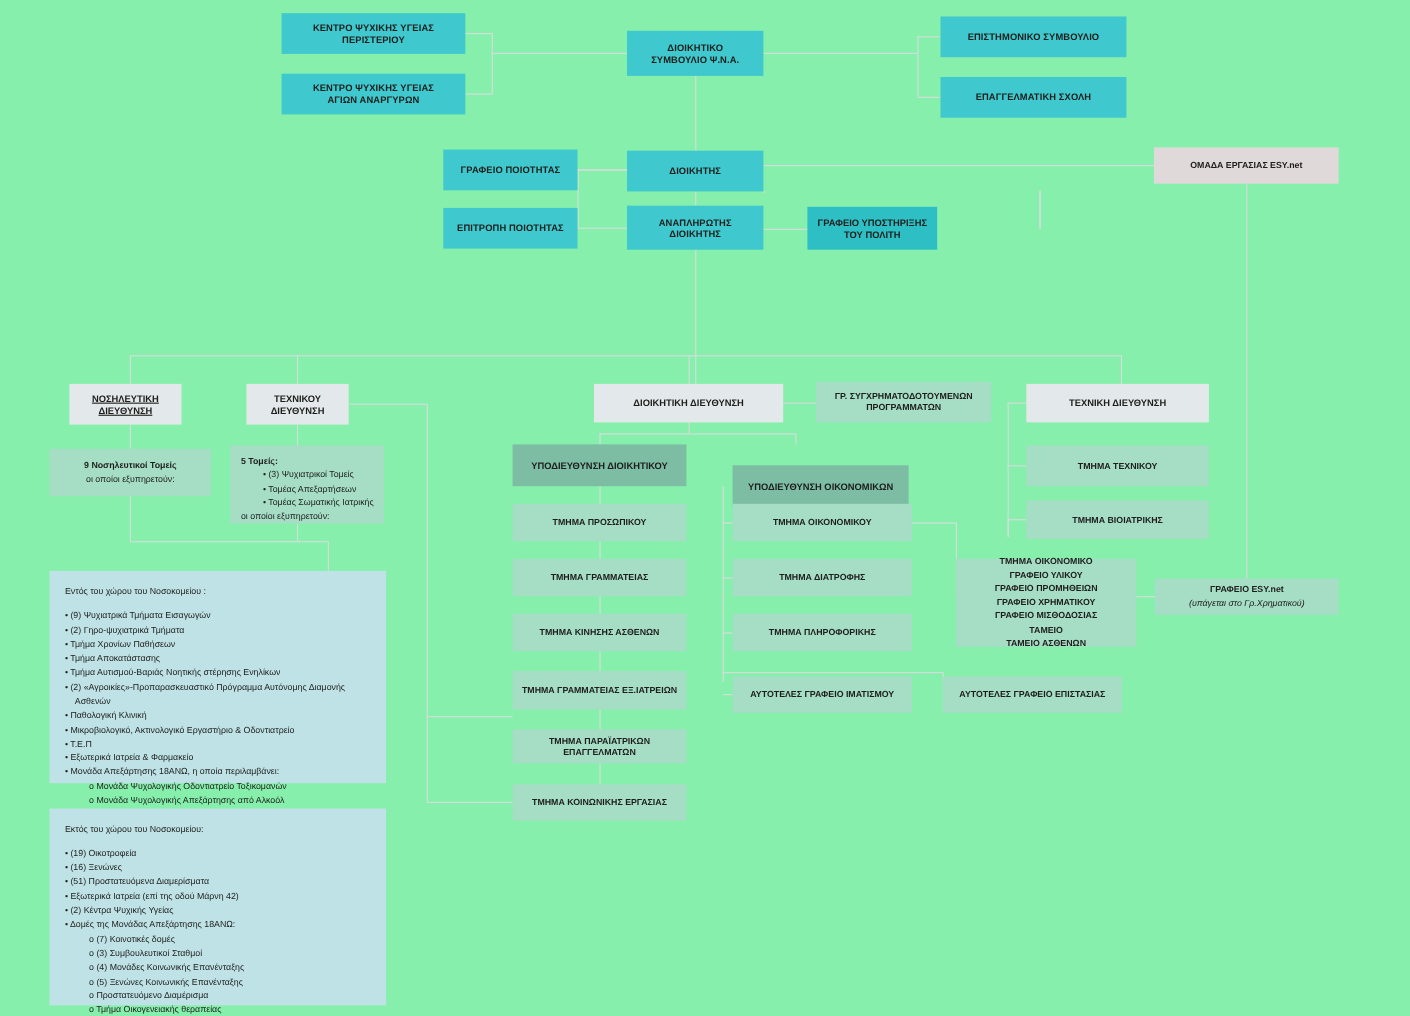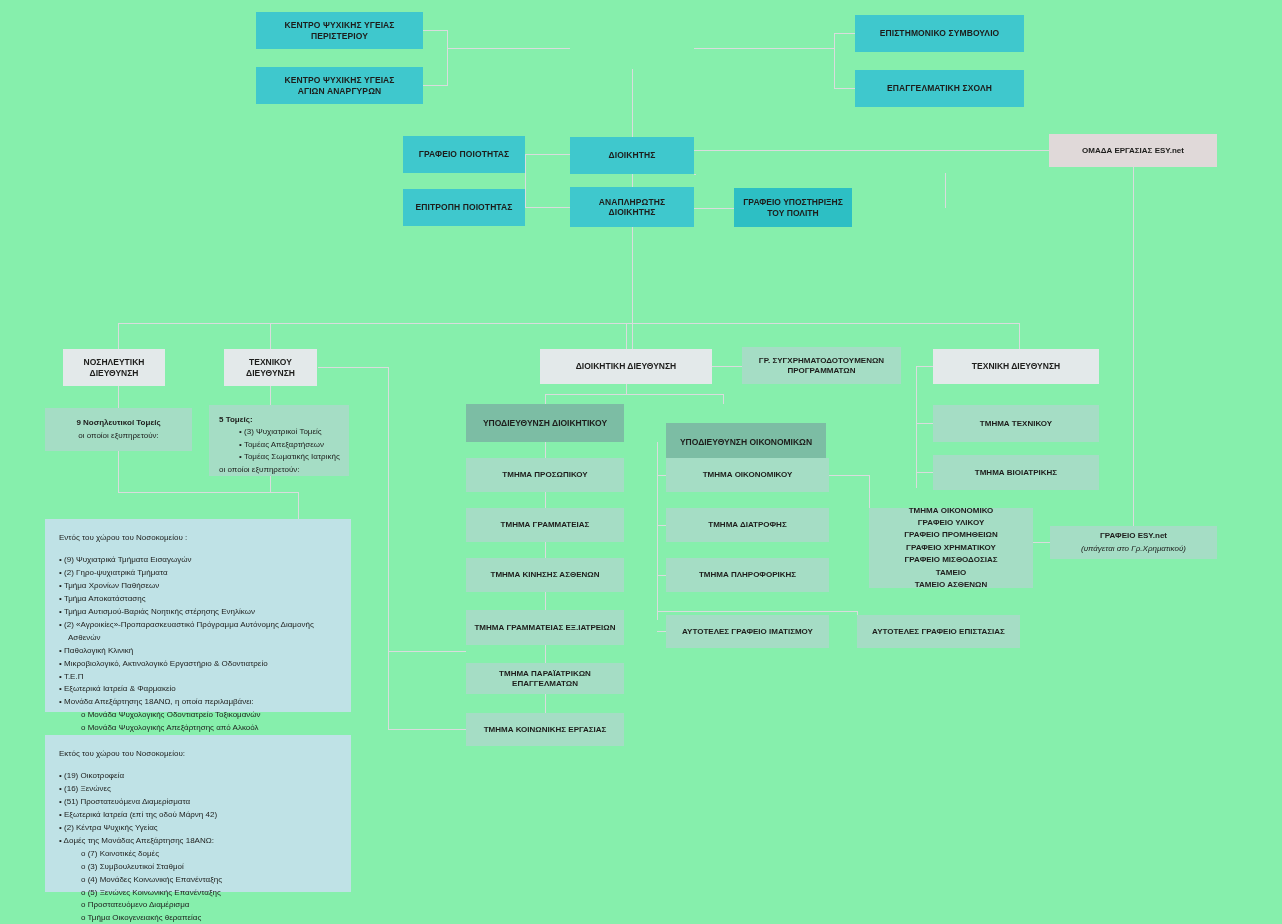--- a/index.html
+++ b/index.html
@@ -184,20 +184,24 @@
   <div class="ln lnh" style="left:1033px;top:542px;width:17px;"></div>
 
   <div class="node teal" style="left:256px;top:12px;width:167px;height:37px;">
     <span style="white-space:pre-line;">ΚΕΝΤΡΟ ΨΥΧΙΚΗΣ ΥΓΕΙΑΣ
 ΠΕΡΙΣΤΕΡΙΟΥ</span>
   </div>
   <div class="node teal" style="left:256px;top:67px;width:167px;height:37px;">
     <span style="white-space:pre-line;">ΚΕΝΤΡΟ ΨΥΧΙΚΗΣ ΥΓΕΙΑΣ
 ΑΓΙΩΝ ΑΝΑΡΓΥΡΩΝ</span>
   </div>
+  <div class="node teal" style="left:570px;top:28px;width:124px;height:41px;">
+    <span style="white-space:pre-line;">ΔΙΟΙΚΗΤΙΚΟ
+ΣΥΜΒΟΥΛΙΟ Ψ.Ν.Α.</span>
+  </div>
   <div class="node teal" style="left:855px;top:15px;width:169px;height:37px;">
     <span>ΕΠΙΣΤΗΜΟΝΙΚΟ ΣΥΜΒΟΥΛΙΟ</span>
   </div>
   <div class="node teal" style="left:855px;top:70px;width:169px;height:37px;">
     <span>ΕΠΑΓΓΕΛΜΑΤΙΚΗ ΣΧΟΛΗ</span>
   </div>
 
   <div class="node teal" style="left:403px;top:136px;width:122px;height:37px;">
     <span>ΓΡΑΦΕΙΟ ΠΟΙΟΤΗΤΑΣ</span>
   </div>
@@ -213,21 +217,21 @@
   </div>
   <div class="node teal2" style="left:734px;top:188px;width:118px;height:39px;">
     <span style="white-space:pre-line;">ΓΡΑΦΕΙΟ ΥΠΟΣΤΗΡΙΞΗΣ
 ΤΟΥ ΠΟΛΙΤΗ</span>
   </div>
   <div class="node mauve" style="left:1049px;top:134px;width:168px;height:33px;">
     <span>ΟΜΑΔΑ ΕΡΓΑΣΙΑΣ ESY.net</span>
   </div>
 
   <div class="node grey" style="left:63px;top:349px;width:102px;height:37px;">
-    <span style="white-space:pre-line;">ΝΟΣΗΛΕΥΤΙΚΗ
+    <span style="white-space:pre-line;text-decoration:underline;">ΝΟΣΗΛΕΥΤΙΚΗ
 ΔΙΕΥΘΥΝΣΗ</span>
   </div>
   <div class="node grey" style="left:224px;top:349px;width:93px;height:37px;">
     <span style="white-space:pre-line;">ΤΕΧΝΙΚΟΥ
 ΔΙΕΥΘΥΝΣΗ</span>
   </div>
   <div class="node grey" style="left:540px;top:349px;width:172px;height:35px;">
     <span>ΔΙΟΙΚΗΤΙΚΗ ΔΙΕΥΘΥΝΣΗ</span>
   </div>
   <div class="node green-lt" style="left:742px;top:347px;width:159px;height:37px;">
@@ -271,21 +275,21 @@
           <li>• Τ.Ε.Π</li>
           <li>• Εξωτερικά Ιατρεία &amp; Φαρμακείο</li>
           <li>• Μονάδα Απεξάρτησης 18ΑΝΩ, η οποία περιλαμβάνει:</li>
           <li class="sub">ο Μονάδα Ψυχολογικής Οδοντιατρείο Τοξικομανών</li>
           <li class="sub">ο Μονάδα Ψυχολογικής Απεξάρτησης από Αλκοόλ</li>
           <li>• Μονάδα Απεξάρτησης Αλκοολικών Βραχείας Νοσηλείας</li>
         </ul>
     </div>
   </div>
 
-  <div class="node blue-pale txtblock" style="left:45px;top:735px;width:306px;height:157px;">
+  <div class="node blue-pale txtblock" style="left:45px;top:735px;width:306px;height:179px;">
     <div style="width:100%;">
       <span class="hd">Εκτός του χώρου του Νοσοκομείου:</span>
       <ul id="outside-list">
           <li>• (19) Οικοτροφεία</li>
           <li>• (16) Ξενώνες</li>
           <li>• (51) Προστατευόμενα Διαμερίσματα</li>
           <li>• Εξωτερικά Ιατρεία (επί της οδού Μάρνη 42)</li>
           <li>• (2) Κέντρα Ψυχικής Υγείας</li>
           <li>• Δομές της Μονάδας Απεξάρτησης 18ΑΝΩ:</li>
           <li class="sub">ο (7) Κοινοτικές δομές</li>

